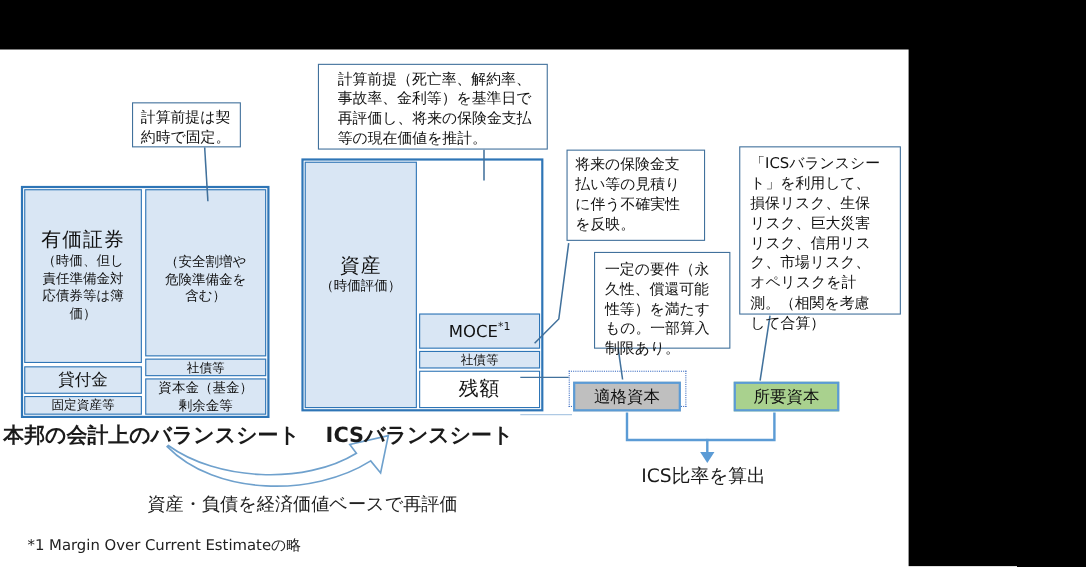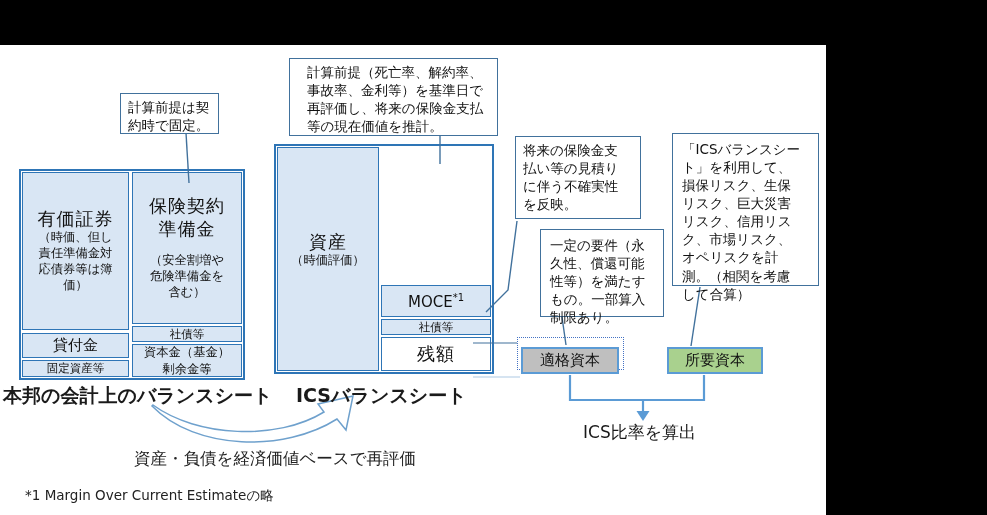--- a/index.html
+++ b/index.html
@@ -84,22 +84,20 @@
     <div class="big-label">有価証券</div>
     <div class="sub-note" style="width:78px;">（時価、但し責任準備金対応債券等は簿価）</div>
   </div>
   <div class="abs cell" style="left:22px;top:333px;width:107px;height:25px;">
     <div class="mid-label">貸付金</div>
   </div>
   <div class="abs cell" style="left:22px;top:360px;width:107px;height:17px;">
     <div class="small-label">固定資産等</div>
   </div>
   <div class="abs cell" style="left:132px;top:172px;width:110px;height:152px;">
-    <div class="big-label">保険契約
-準備金</div>
     <div class="sub-note" style="width:82px;margin-top:13px;">（安全割増や危険準備金を含む）</div>
   </div>
   <div class="abs cell" style="left:132px;top:326px;width:110px;height:16px;">
     <div class="small-label">社債等</div>
   </div>
   <div class="abs cell" style="left:132px;top:344px;width:110px;height:33px;">
     <div class="two-line">資本金（基金）
 剰余金等</div>
   </div>
   <div class="abs frame" style="left:19px;top:169px;width:226px;height:211px;"></div>

